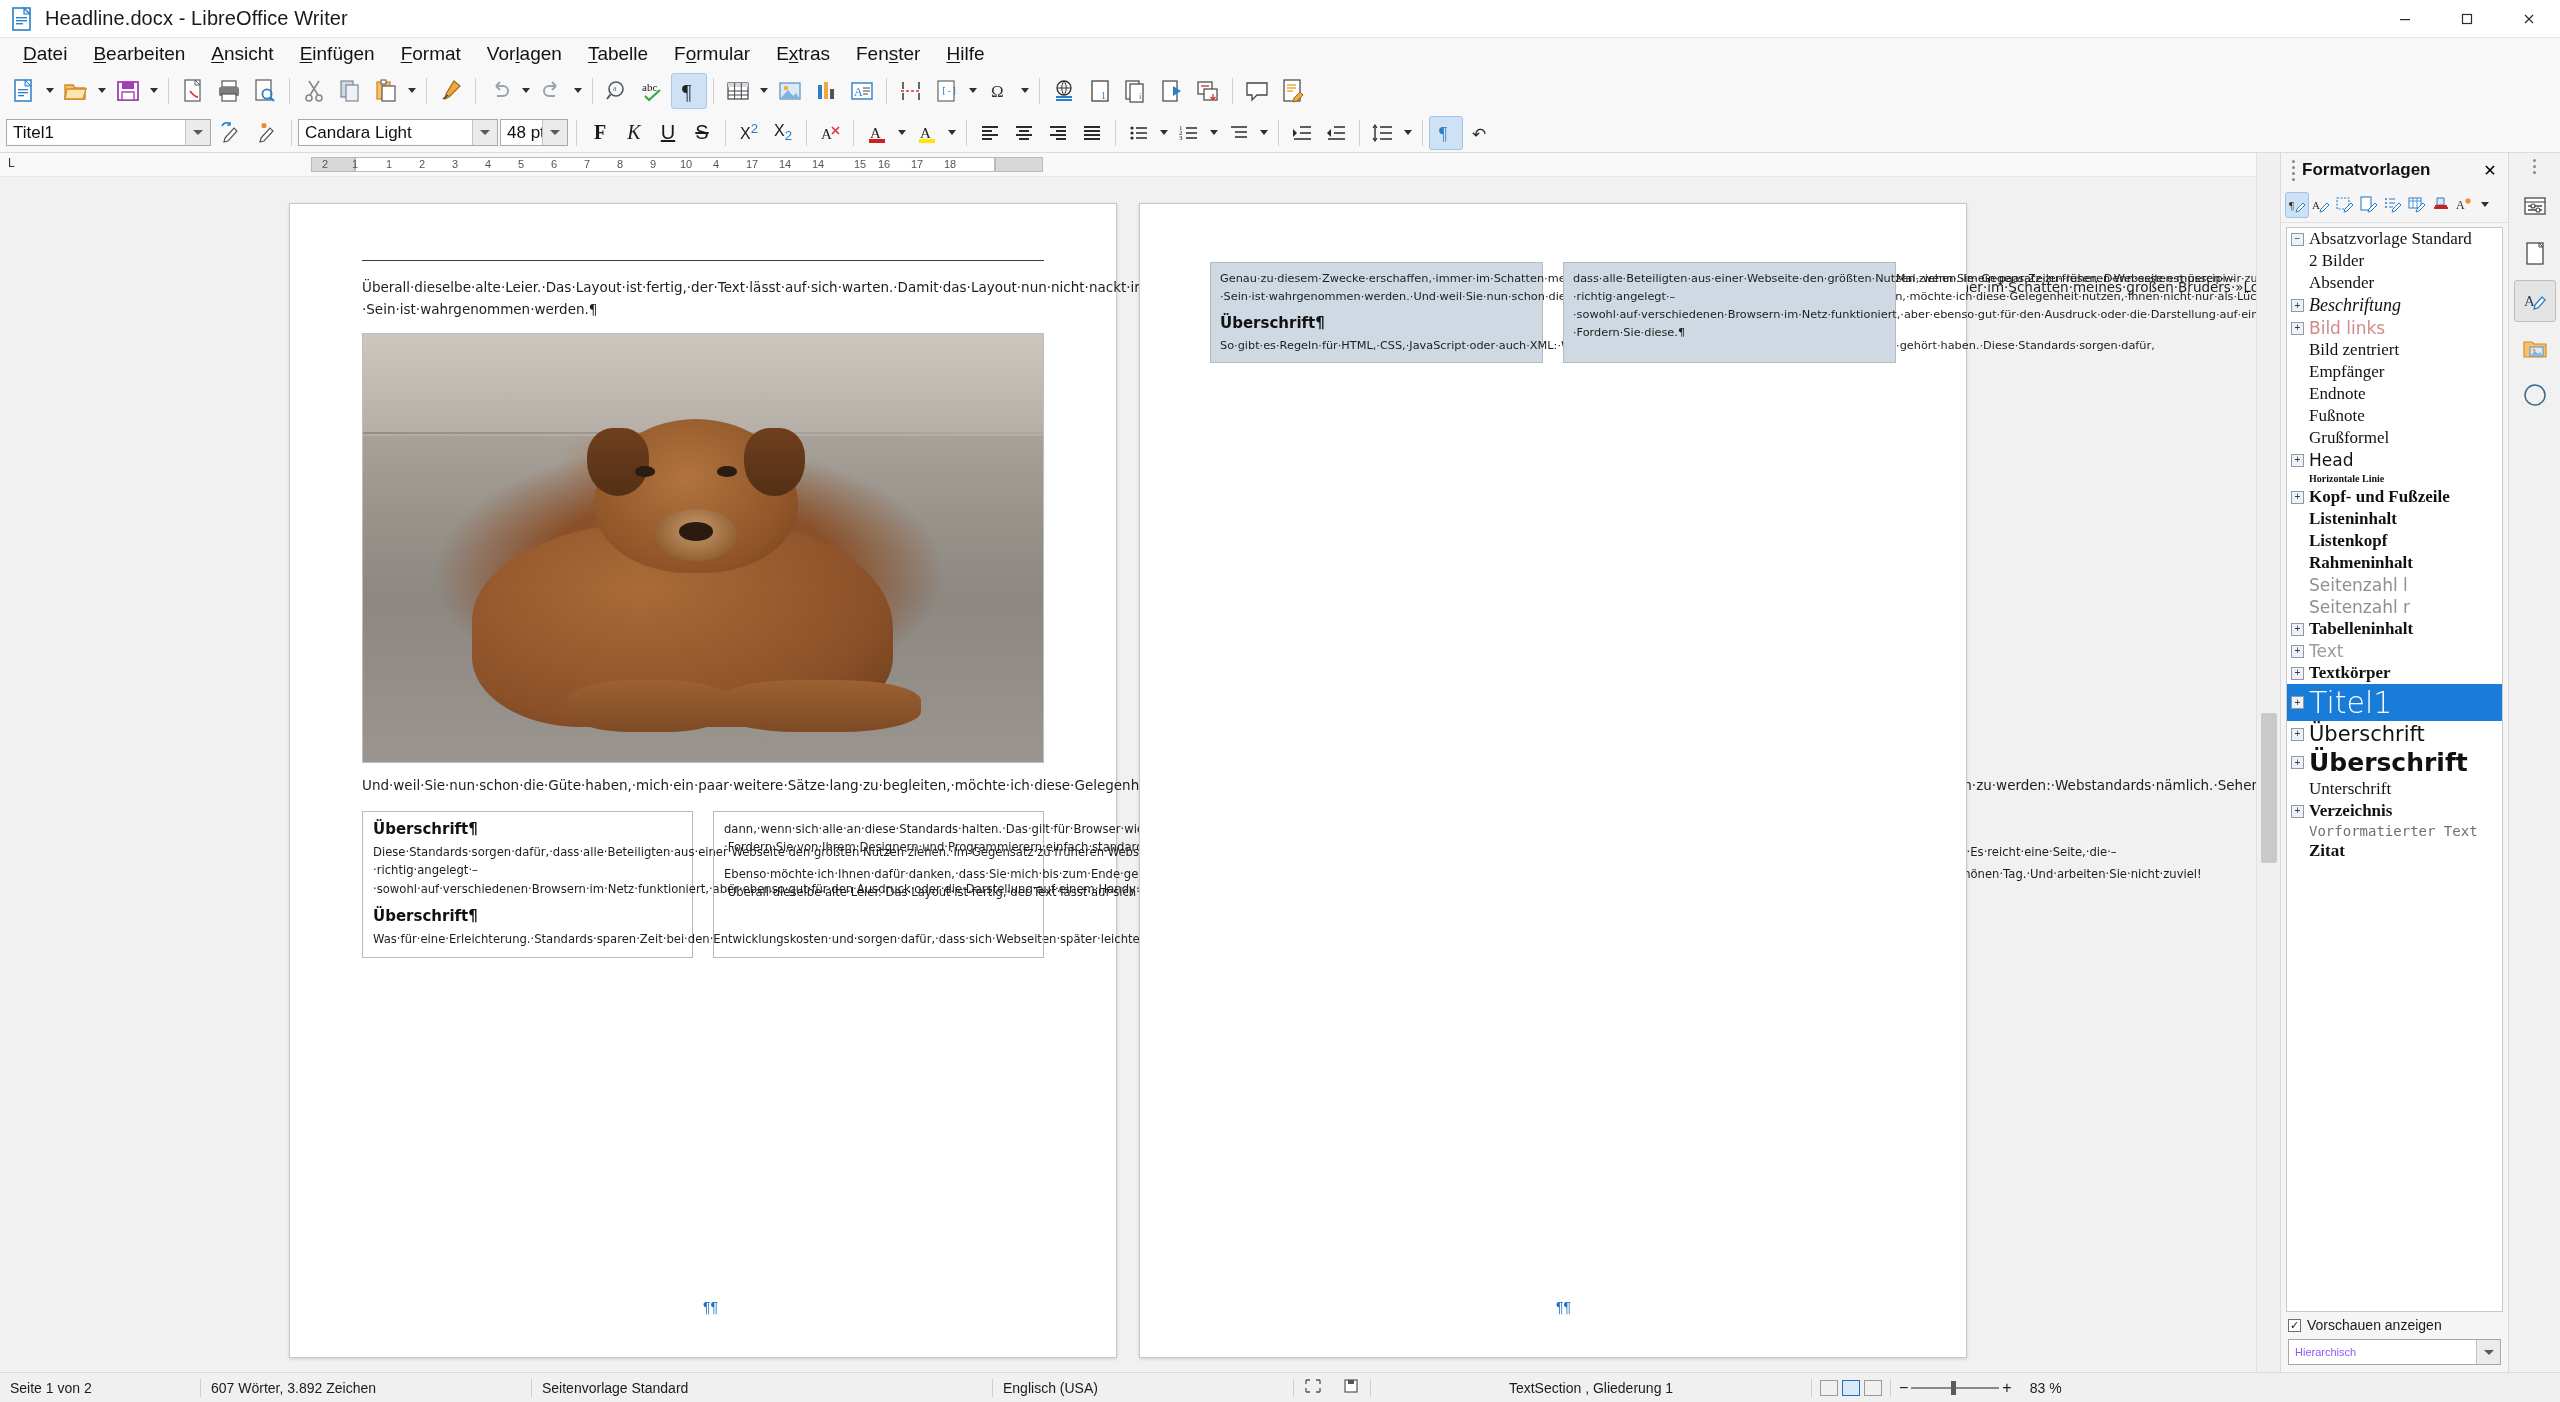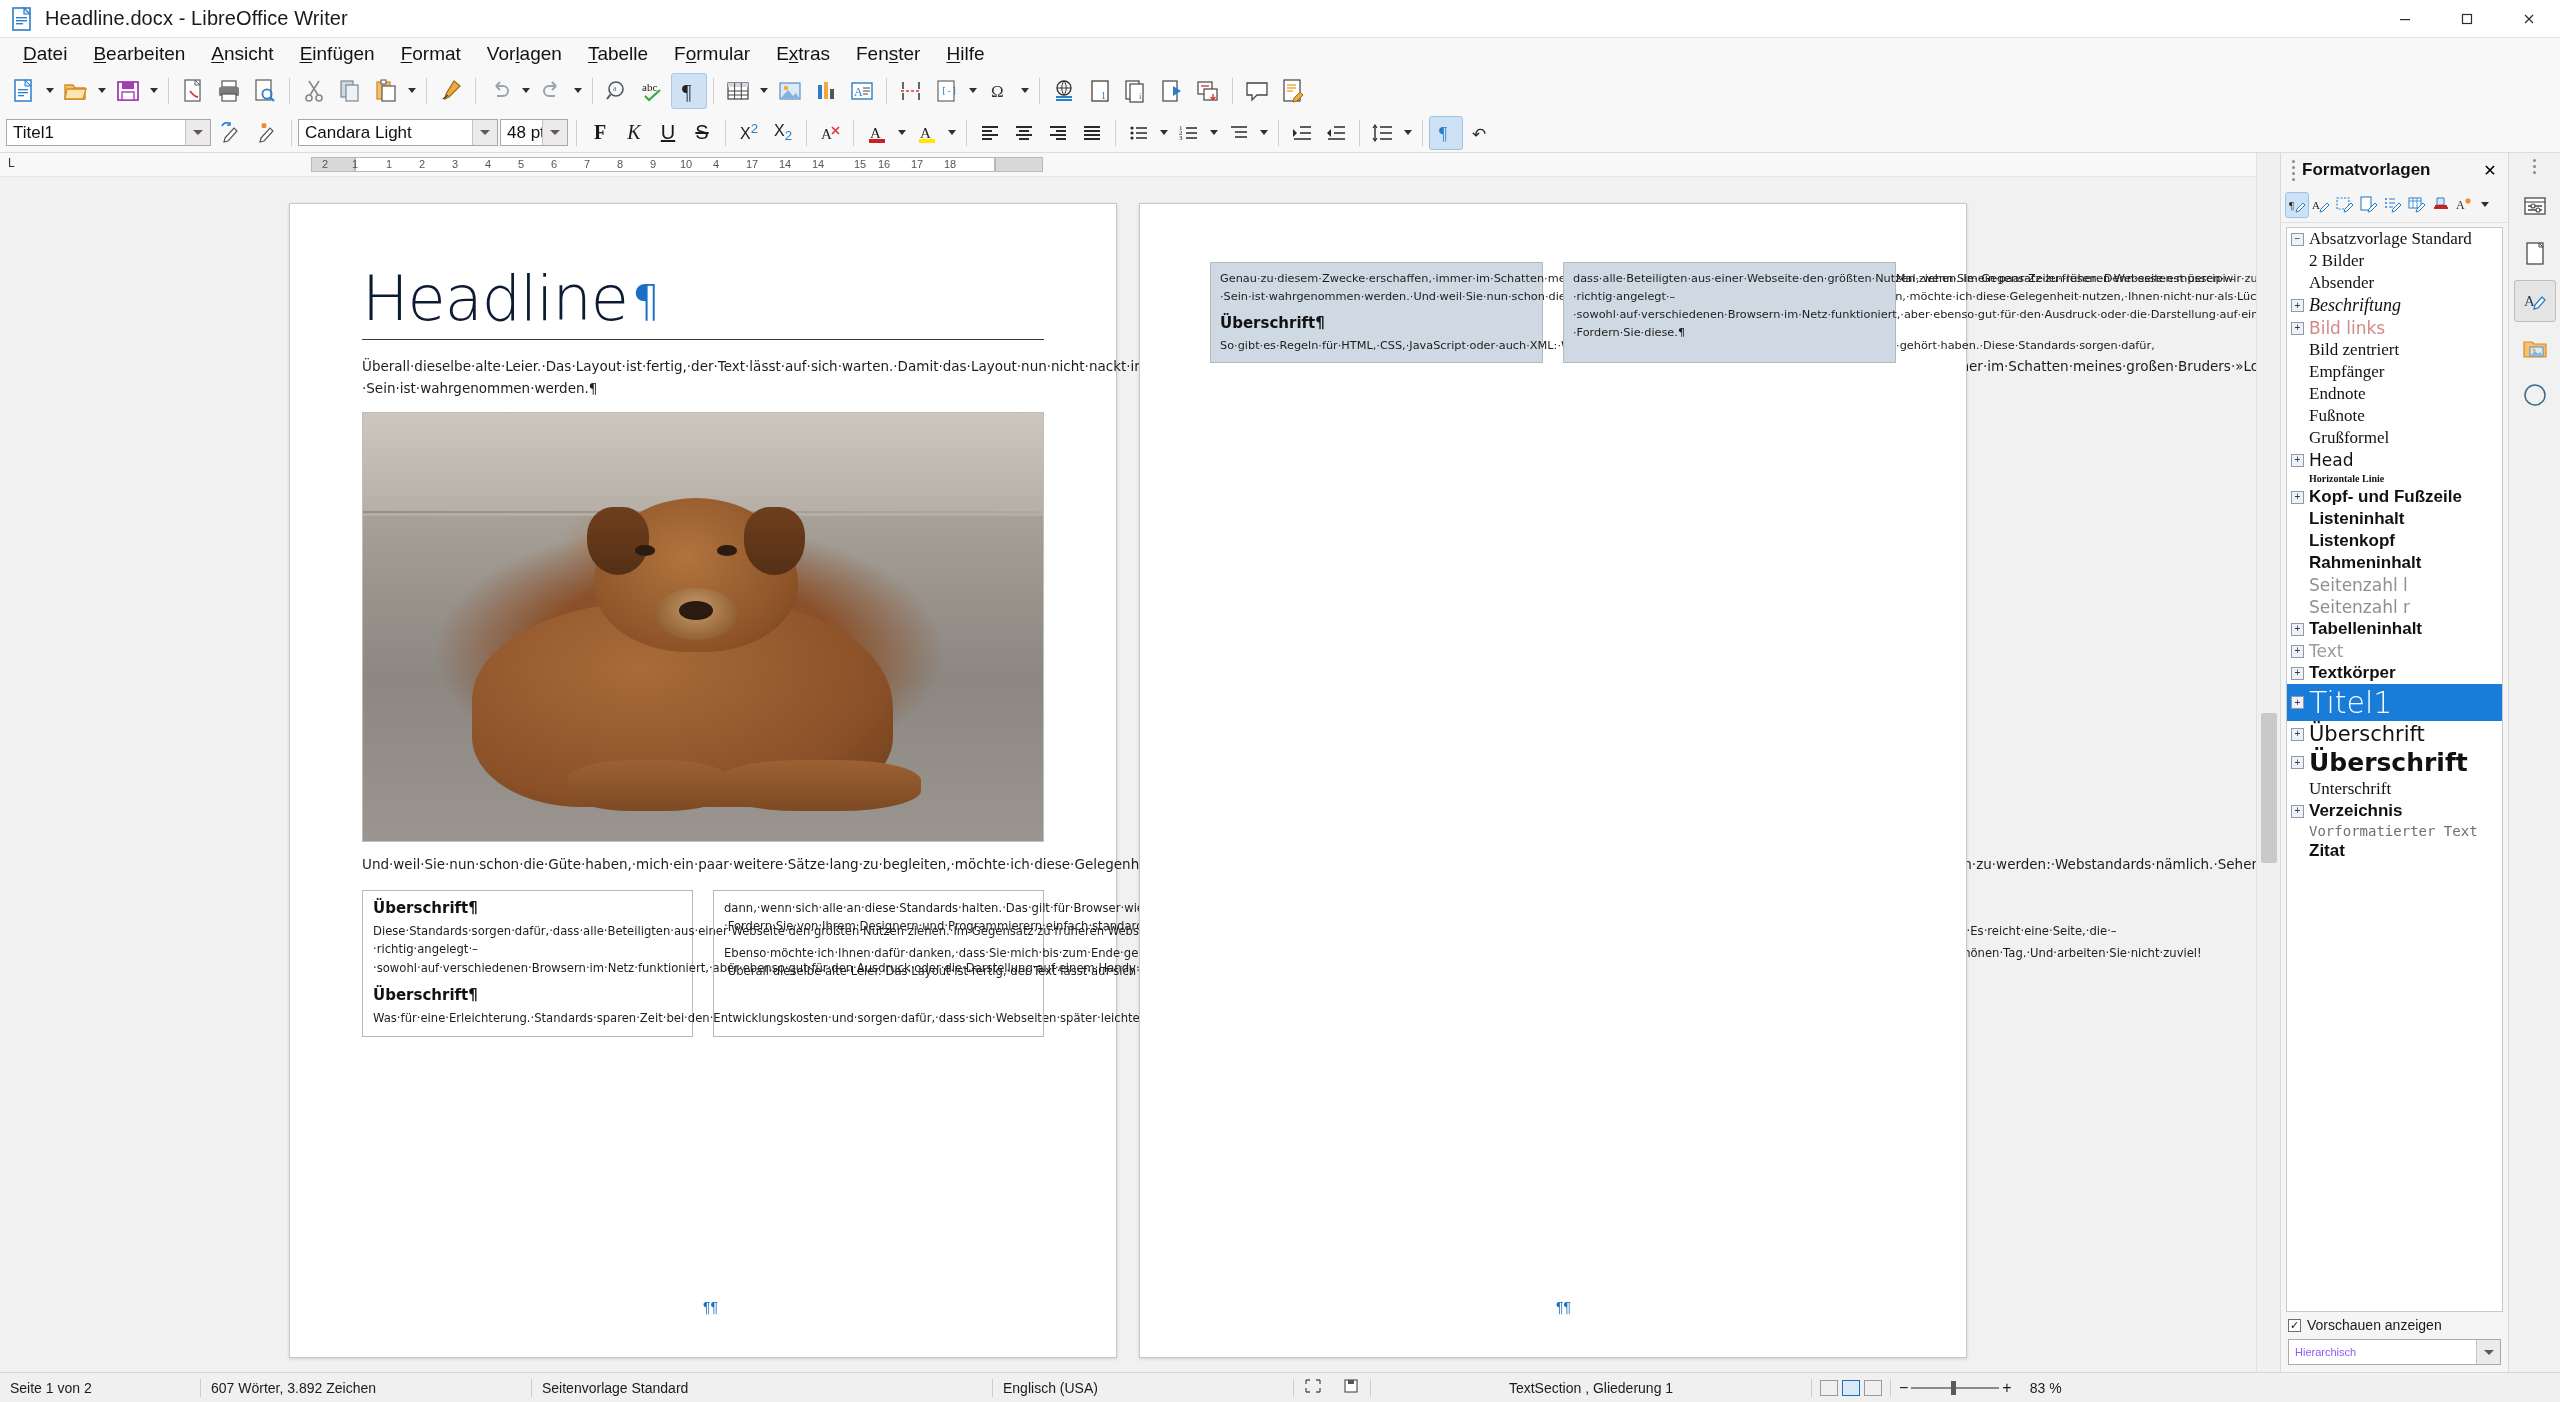--- a/index.html
+++ b/index.html
@@ -242,21 +242,21 @@
     display:inline-flex; align-items:center; justify-content:center; flex:0 0 13px;
     margin-right:5px; position:relative; font-size:10px; line-height:1; color:#335;
   }
   .exp.none { border:none; background:transparent; }
   .st-label { color:#111; }
   .ind1 { }
 
   
   .s-serif   { font-family:"Liberation Serif", serif; font-size:17px; }
   .s-serifI  { font-family:"Liberation Serif", serif; font-size:18px; font-style:italic; }
-  .s-serifB  { font-family:Liberation Sans, sans-serif; font-size:17px; font-weight:bold; }
+  .s-serifB  { font-family:Liberation Serif, serif; font-size:17px; font-weight:bold; }
   .s-sans    { font-family:"DejaVu Sans", sans-serif; font-size:17px; }
   .s-sansGry { font-family:"DejaVu Sans", sans-serif; font-size:17px; color:#9b9b9b !important; }
   .s-sansPnk { font-family:"DejaVu Sans", sans-serif; font-size:17px; color:#d08a8a !important; }
   .s-sansLt  { font-family:"DejaVu Sans", sans-serif; font-size:17px; color:#8f8f8f !important; }
   .s-tiny    { font-family:"Liberation Serif", serif; font-size:10px; font-weight:bold; }
   .s-big     { font-family:"DejaVu Sans", sans-serif; font-size:30px; font-weight:300; }
   .s-ub1     { font-family:"DejaVu Sans", sans-serif; font-size:21px; }
   .s-ub2     { font-family:"DejaVu Sans", sans-serif; font-size:25px; font-weight:bold; }
   .s-mono    { font-family:"DejaVu Sans Mono", monospace; font-size:14px; color:#6f6f6f !important; }
 
@@ -773,21 +773,20 @@
         <span class="tick" style="left:878px;">16</span>
         <span class="tick" style="left:911px;">17</span>
         <span class="tick" style="left:944px;">18</span>
       </div>
 
       <div class="canvas">
         <div class="pages">
 
           <div class="page">
             <div class="p1">
-              <div class="headline"><span>Headline</span><span class="pilcrow">¶</span></div>
               <div class="hl-rule"></div>
               <div class="para">Überall·dieselbe·alte·Leier.·Das·Layout·ist·fertig,·der·Text·lässt·auf·sich·warten.·Damit·das·Layout·nun·nicht·nackt·im·Raume·steht·und·sich·klein·und·leer·vorkommt,·springe·ich·ein:·der·Blindtext.·Genau·zu·diesem·Zwecke·erschaffen,·immer·im·Schatten·meines·großen·Bruders·»Lorem·Ipsum«,·freue·ich·mich·jedes·Mal,·wenn·Sie·ein·paar·Zeilen·lesen.·Denn·esse·est·percipi·–·Sein·ist·wahrgenommen·werden.¶</div>
 
               <div class="dogimg">
                 <div class="blurtop"></div>
                 <div class="floorline"></div>
                 <div class="body"></div>
                 <div class="head"></div>
                 <div class="ear l"></div>
                 <div class="ear r"></div>

